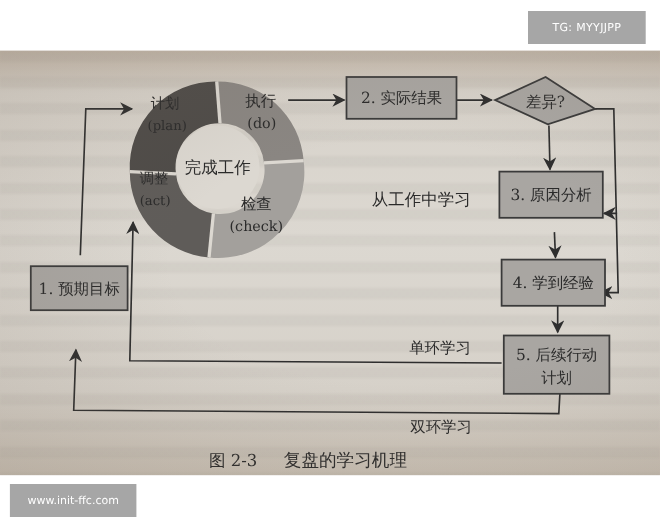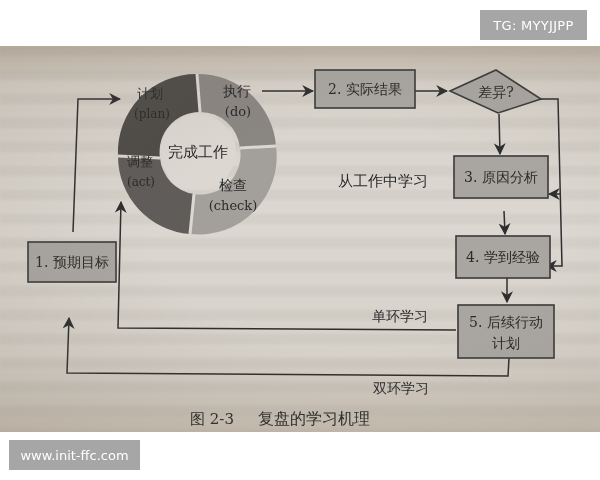--- a/index.html
+++ b/index.html
@@ -20,24 +20,24 @@
       filter: blur(1px);
     }
     .photo::after {
       content: ""; position: absolute; inset: 0;
       background: radial-gradient(ellipse at 60% 50%, rgba(255,255,255,0.0) 40%, rgba(120,105,90,0.18) 100%);
     }
     svg.diagram { position: absolute; left: 0; top: 0; width: 600px; height: 386px; }
     .badge {
       position: absolute; background: #a6a6a6; color: #ffffff;
       font-family: "DejaVu Sans", "Liberation Sans", sans-serif;
-      font-size: 13px; display: flex; align-items: center; justify-content: center;
+      font-size: 10px; display: flex; align-items: center; justify-content: center;
     }
     .badge-top { left: 480px; top: 10px; width: 107px; height: 30px; letter-spacing: 0.3px; }
-    .badge-bottom { left: 9px; top: 440px; width: 131px; height: 30px; }
+    .badge-bottom { left: 9px; top: 440px; width: 115px; height: 30px; }
     .lbl { font-family: "DejaVu Serif", "Liberation Serif", serif; fill: #2a2a2a; }
     .box { fill: #a9a6a2; stroke: #3a3a3a; stroke-width: 1.6; }
     .line { stroke: #2e2e2e; stroke-width: 1.5; fill: none; }
   </style>
 </head>
 <body>
 
 <div class="badge badge-top">TG: MYYJJPP</div>
 
 <div class="photo">

